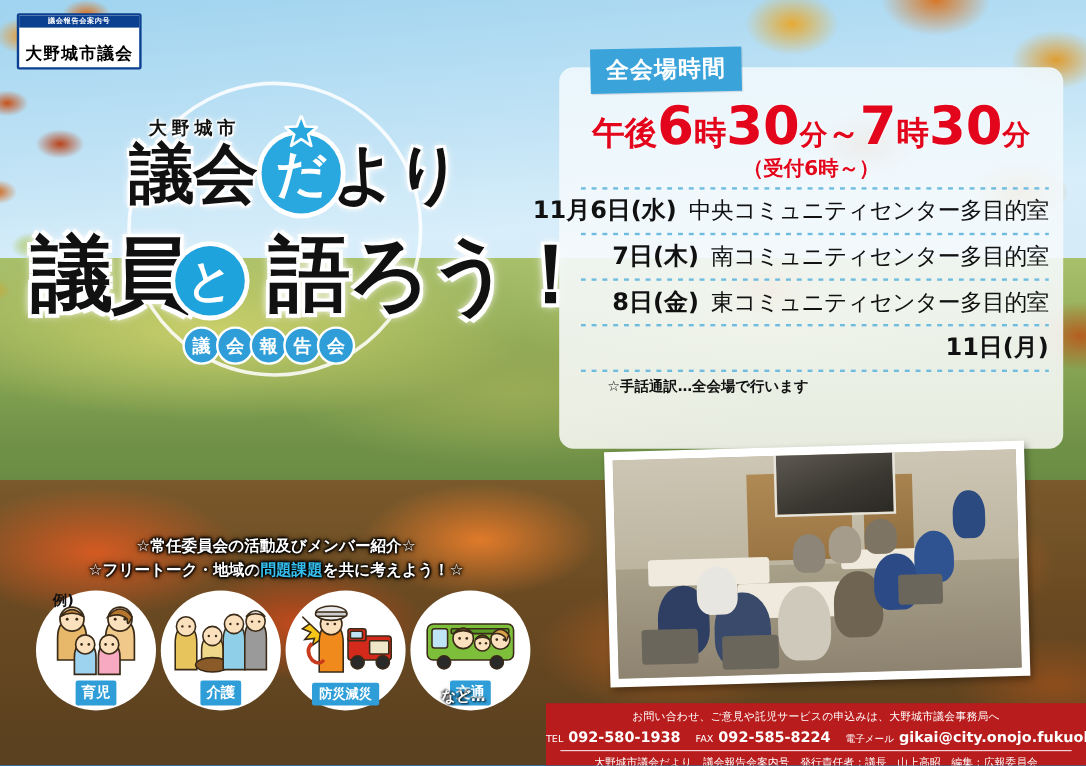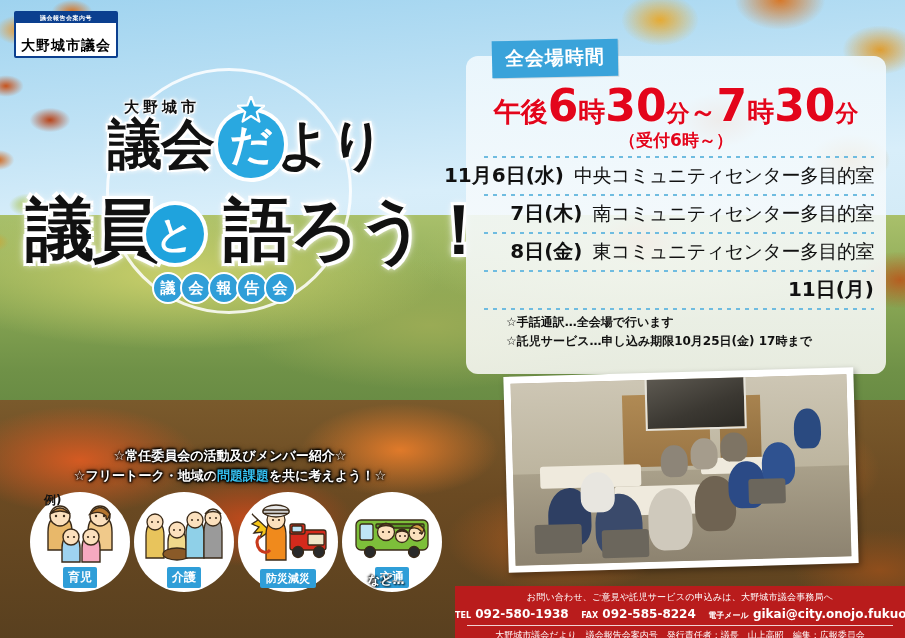--- a/index.html
+++ b/index.html
@@ -231,21 +231,21 @@
   .ph-p { position:absolute; border-radius:48% 48% 35% 35%; }
   .ph-chair { position:absolute; background:#6b665c; border-radius:3px; }
 
   
   .contact {
     position:absolute; left:455px; top:586px; width:450px; height:52px;
     background:#b91c1c; z-index:35; color:#ffffff; text-align:center;
   }
   .contact .l1 { font-size:9px; padding-top:5px; letter-spacing:.2px; white-space:nowrap; }
   .contact .l2 { font-size:12px; font-weight:bold; padding-top:3px; white-space:nowrap; }
-  .contact .l2 .lbl { font-size:8px; font-weight:bold; }
+  .contact .l2 .lbl { font-size:8px; font-weight:normal; }
   .contact .rule { height:1px; background:rgba(255,255,255,.8); margin:4px 12px 0; }
   .contact .l3 { font-size:9px; padding-top:3px; white-space:nowrap; }
 </style>
 </head>
 <body>
 
 <div id="poster">
 
   <div class="bg-sky"></div>
   <div class="bg-mountain"></div>
@@ -440,21 +440,20 @@
     <div class="dashline"></div>
     <div class="srow">
       <span class="date">11日</span>
         <span class="date wd">(月)</span>
     </div>
     <div class="dashline"></div>
   </div>
 
   <div class="notes">
     <div class="note">☆手話通訳…全会場で行います</div>
-    <div class="note">☆託児サービス…申し込み期限10月25日(金) 17時まで</div>
   </div>
 
   <div class="photo-wrap">
     <div class="photo">
       <div class="ph-wall"></div>
       <div class="ph-wood"></div>
       <div class="ph-wood2"></div>
       <div class="ph-screen"></div>
       <div class="ph-floor"></div>
 

